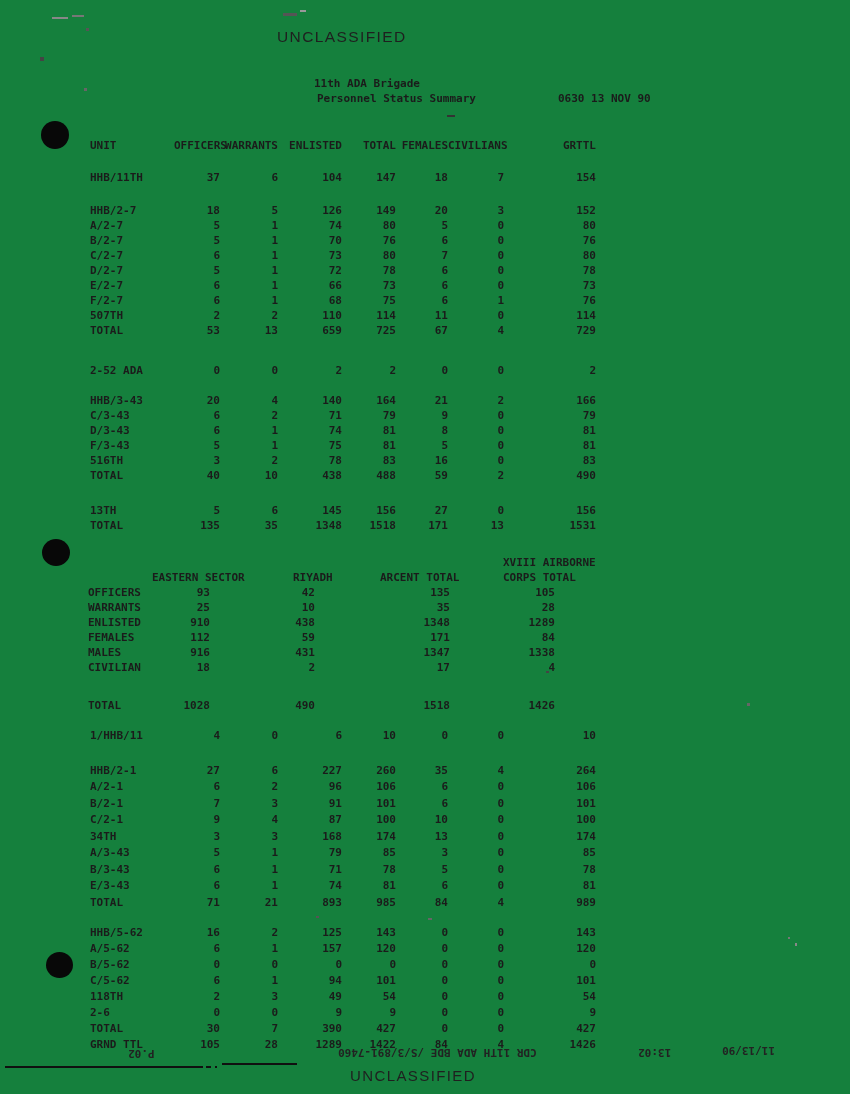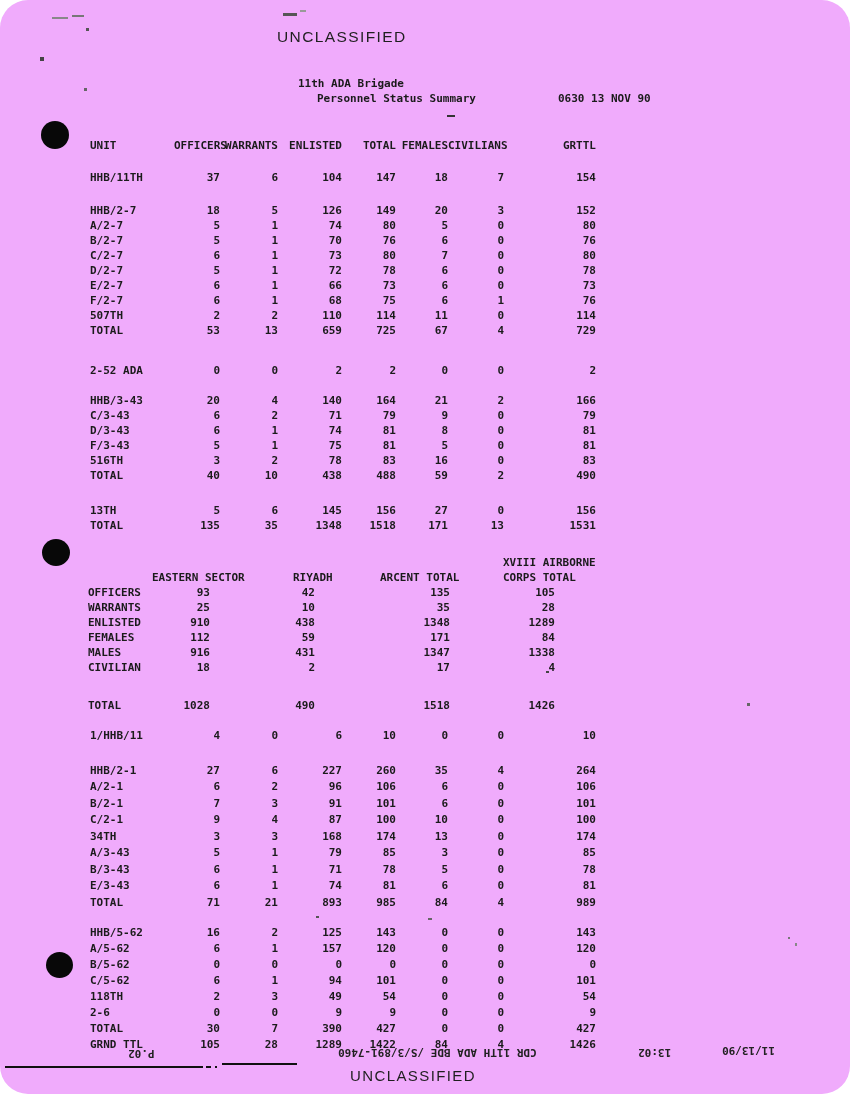--- a/index.html
+++ b/index.html
@@ -1,18 +1,18 @@
 <!DOCTYPE html>
 <html><head>
 <meta charset="utf-8">
 <style>
   html,body{margin:0;padding:0;background:#ffffff;}
   #page{
-    position:relative;width:850px;height:1094px;background:#f0abfc;overflow:hidden;
-    font-family:"DejaVu Sans Mono",monospace;color:#1b1b1b;border-radius:28px;
+    position:relative;width:850px;height:1094px;background:#15803d;overflow:hidden;
+    font-family:"DejaVu Sans Mono",monospace;color:#1b1b1b;
   }
   .abs{position:absolute;}
   .mono{font:700 11px/15px "DejaVu Sans Mono",monospace;letter-spacing:0;color:#1b1b1b;white-space:pre;}
   .stamp{font-family:"Liberation Sans",sans-serif;font-size:15.5px;font-weight:400;letter-spacing:1.4px;color:#1f1f1f;}
   .hole{position:absolute;background:#080808;border-radius:50%;}
   .artifact{position:absolute;}
   
   .trow{display:flex;height:15px;line-height:15px;font:700 11px/15px "DejaVu Sans Mono",monospace;}
   .tc{display:block;white-space:pre;}
   .tc0{width:84px;text-align:left;}
@@ -65,21 +65,21 @@
   <div class="artifact" style="left:447px;top:115px;width:8px;height:2px;background:#333;"></div>
   <div class="artifact" style="left:546px;top:671px;width:3px;height:2px;background:#444;"></div>
   <div class="artifact" style="left:747px;top:703px;width:3px;height:3px;background:#666;"></div>
   <div class="artifact" style="left:788px;top:937px;width:2px;height:2px;background:#777;"></div>
   <div class="artifact" style="left:795px;top:943px;width:2px;height:3px;background:#888;"></div>
   <div class="artifact" style="left:316px;top:916px;width:3px;height:2px;background:#555;"></div>
   <div class="artifact" style="left:428px;top:918px;width:4px;height:2px;background:#666;"></div>
 
   <div class="abs stamp" style="left:277px;top:28px;">UNCLASSIFIED</div>
 
-  <div class="abs mono" style="left:298px;top:76px;">11th ADA Brigade</div>
+  <div class="abs mono" style="left:314px;top:76px;">11th ADA Brigade</div>
   <div class="abs mono" style="left:305px;top:91px;padding-left:12px;">Personnel Status Summary</div>
   <div class="abs mono" style="left:558px;top:91px;font-size:11px;">0630 13 NOV 90</div>
 
   <div class="abs" style="left:90px;top:138px;">
     <div class="trow" id="t1head">
       <span class="tc tc0">UNIT</span>
       <span class="tc tc1">OFFICERS</span>
       <span class="tc tc2">WARRANTS</span>
       <span class="tc tc3">ENLISTED</span>
       <span class="tc tc4">TOTAL</span>

